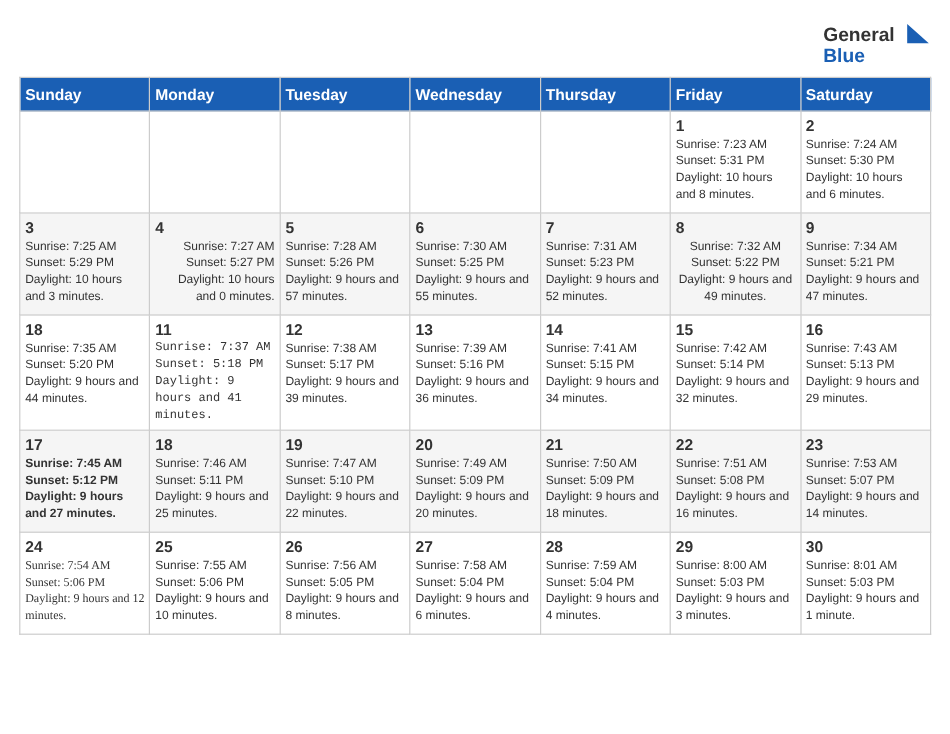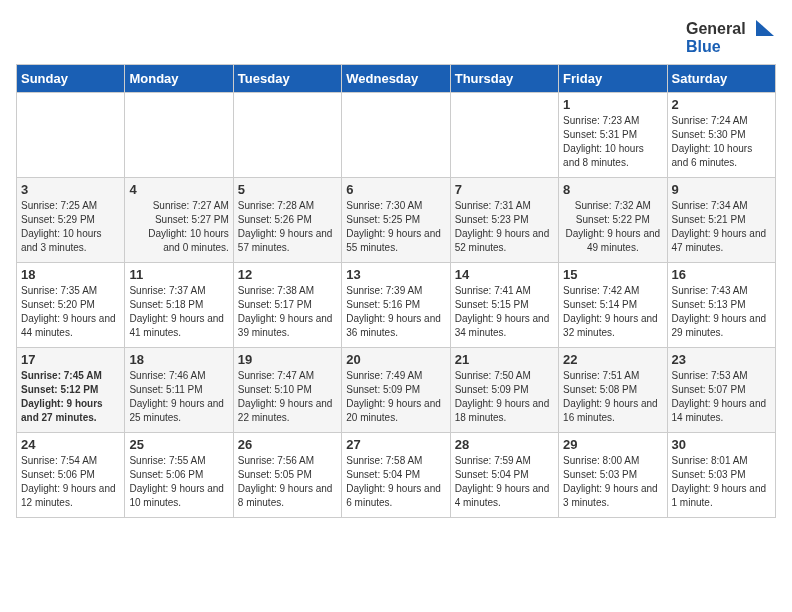--- a/index.html
+++ b/index.html
@@ -170,21 +170,21 @@
       </tr>
       <tr>
         <td>
           <div class="day-number">18</div>
           <div class="day-info" style="white-space: pre-line;">Sunrise: 7:35 AM
 Sunset: 5:20 PM
 Daylight: 9 hours and 44 minutes.</div>
         </td>
         <td>
           <div class="day-number">11</div>
-          <div class="day-info" style="white-space: pre-line;">Sunrise: 7:37 AM
+          <div class="day-info" style="white-space: pre-line; font-family: Liberation Mono, monospace;">Sunrise: 7:37 AM
 Sunset: 5:18 PM
 Daylight: 9 hours and 41 minutes.</div>
         </td>
         <td>
           <div class="day-number">12</div>
           <div class="day-info" style="white-space: pre-line;">Sunrise: 7:38 AM
 Sunset: 5:17 PM
 Daylight: 9 hours and 39 minutes.</div>
         </td>
         <td>
@@ -252,21 +252,21 @@
         <td>
           <div class="day-number">23</div>
           <div class="day-info" style="white-space: pre-line;">Sunrise: 7:53 AM
 Sunset: 5:07 PM
 Daylight: 9 hours and 14 minutes.</div>
         </td>
       </tr>
       <tr>
         <td>
           <div class="day-number">24</div>
-          <div class="day-info" style="white-space: pre-line;">Sunrise: 7:54 AM
+          <div class="day-info" style="white-space: pre-line; font-family: Liberation Serif, serif;">Sunrise: 7:54 AM
 Sunset: 5:06 PM
 Daylight: 9 hours and 12 minutes.</div>
         </td>
         <td>
           <div class="day-number">25</div>
           <div class="day-info" style="white-space: pre-line;">Sunrise: 7:55 AM
 Sunset: 5:06 PM
 Daylight: 9 hours and 10 minutes.</div>
         </td>
         <td>

